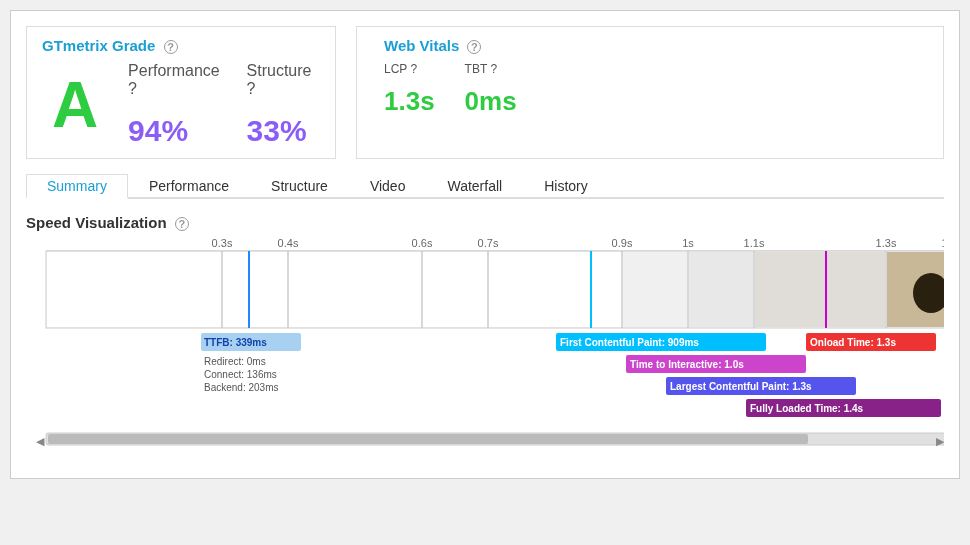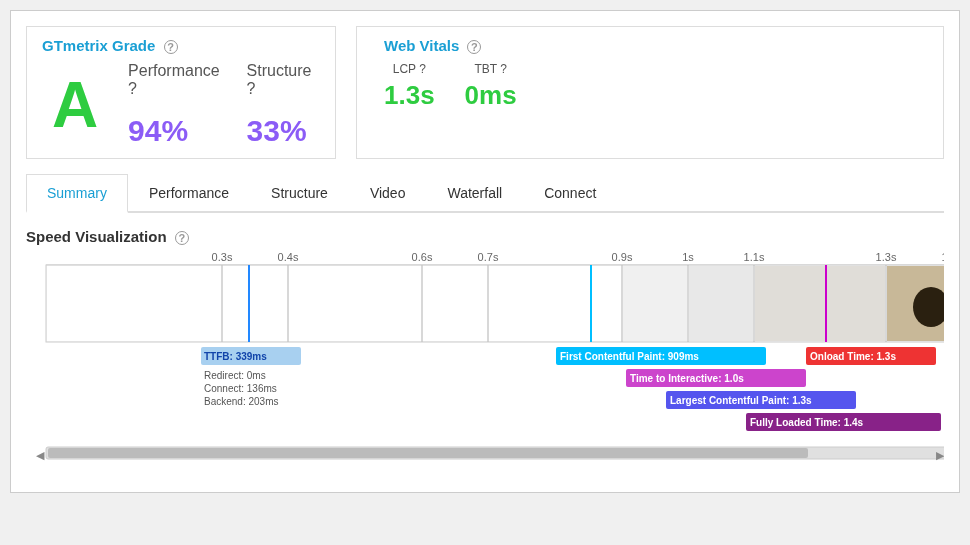--- a/index.html
+++ b/index.html
@@ -90,36 +90,35 @@
       display: flex;
       gap: 30px;
     }
     .vital-item {
       display: flex;
       flex-direction: column;
     }
     .vital-label {
       font-size: 12px;
       color: #555;
-      margin-bottom: 4px;
-      text-align: center;
+      margin-bottom: 10px;
     }
     .vital-value-green {
       font-size: 26px;
       font-weight: bold;
       color: #2ecc40;
     }
     
     .tabs-row {
       display: flex;
       border-bottom: 2px solid #ddd;
       margin-bottom: 15px;
     }
     .tab {
-      padding: 10px 20px;
+      padding: 3px 20px;
       cursor: pointer;
       font-size: 14px;
       color: #333;
       border: 1px solid transparent;
       border-bottom: none;
       margin-bottom: -2px;
       text-align: center;
     }
     .tab.active {
       color: #1a9fd4;
@@ -191,21 +190,21 @@
       </div>
     </div>
   </div>
 
   <div class="tabs-row">
     <div class="tab active">Summary</div>
     <div class="tab">Performance</div>
     <div class="tab">Structure</div>
     <div class="tab">Video</div>
     <div class="tab">Waterfall</div>
-    <div class="tab">Connect</div>
+    <div class="tab">History</div>
   </div>
 
   <div>
     <div class="speed-viz-title">
       <span>Speed Visualization</span>
       <span class="help-icon" style="font-size:11px;color:#999;border:1px solid #999;border-radius:50%;width:14px;height:14px;display:inline-flex;align-items:center;justify-content:center;cursor:pointer;margin-left:4px;">?</span>
     </div>
 
     <div style="position:relative; width:100%; overflow:hidden;">
       <svg width="920" height="230" style="display:block;">

